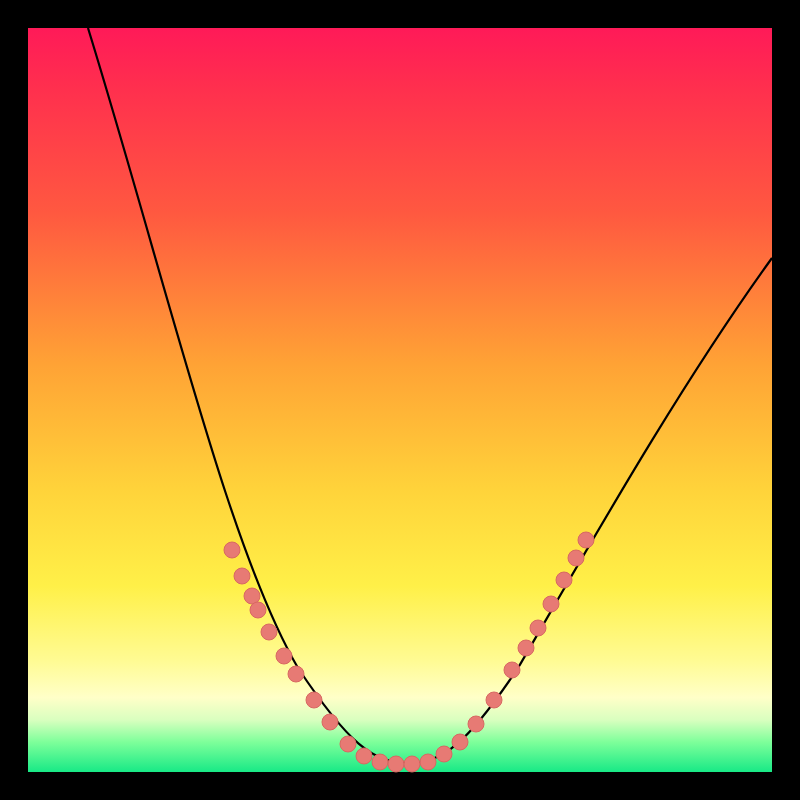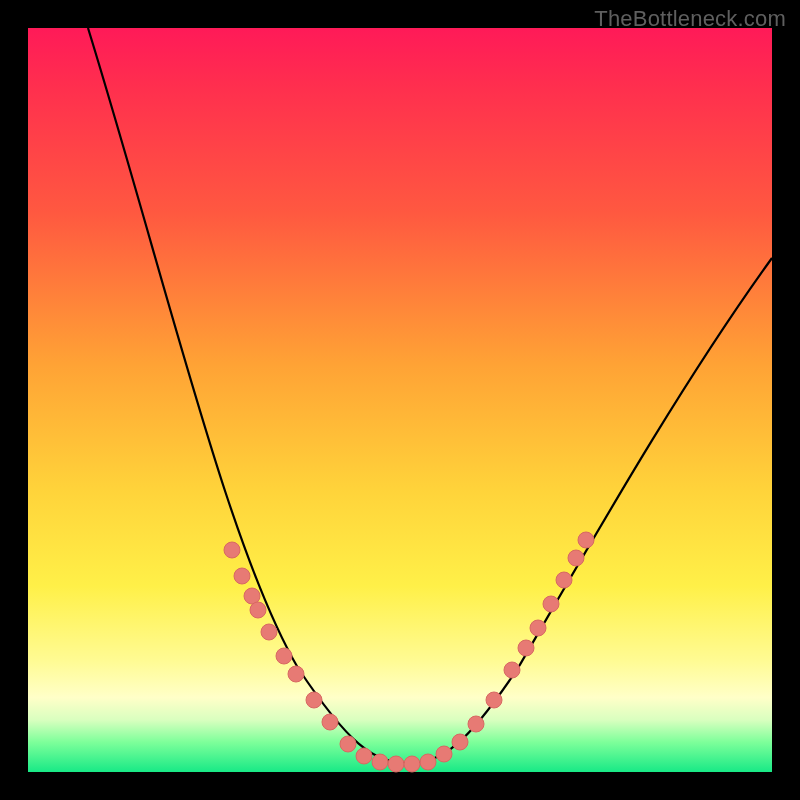--- a/index.html
+++ b/index.html
@@ -90,14 +90,13 @@
           <circle cx="484" cy="642" r="8" fill="#e77a74" stroke="#d86862" stroke-width="1"></circle>
           <circle cx="498" cy="620" r="8" fill="#e77a74" stroke="#d86862" stroke-width="1"></circle>
           <circle cx="510" cy="600" r="8" fill="#e77a74" stroke="#d86862" stroke-width="1"></circle>
           <circle cx="523" cy="576" r="8" fill="#e77a74" stroke="#d86862" stroke-width="1"></circle>
           <circle cx="536" cy="552" r="8" fill="#e77a74" stroke="#d86862" stroke-width="1"></circle>
           <circle cx="548" cy="530" r="8" fill="#e77a74" stroke="#d86862" stroke-width="1"></circle>
           <circle cx="558" cy="512" r="8" fill="#e77a74" stroke="#d86862" stroke-width="1"></circle>
         </g>
     </svg>
   </div>
-  <div class="watermark">TheBottleneck.com</div>
 </div>
 
 </body></html>

